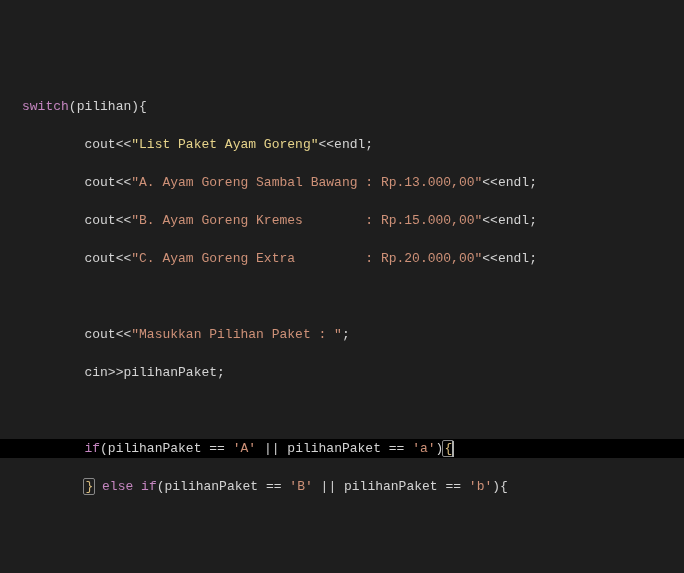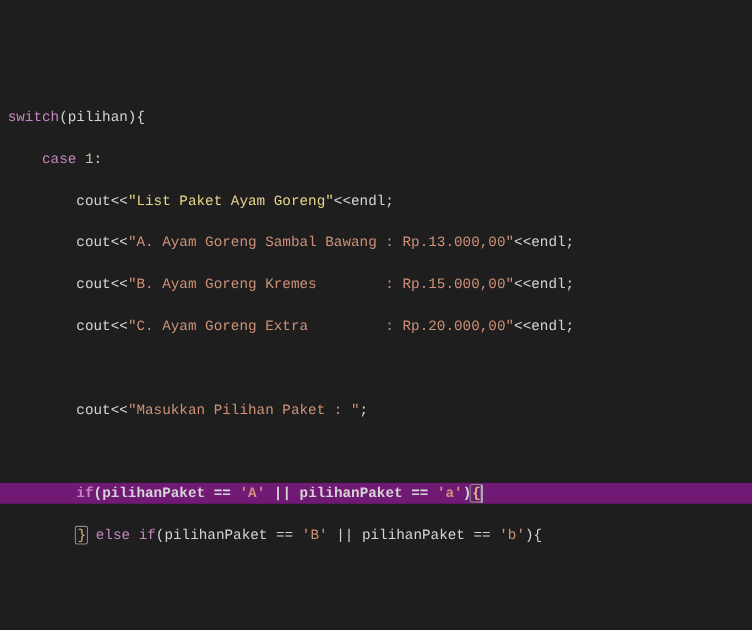--- a/index.html
+++ b/index.html
@@ -8,22 +8,22 @@
     font-family: Consolas, 'Courier New', monospace;
     font-size: 13px;
     line-height: 19px;
     color: #d4d4d4;
     padding: 2px 0;
     width: 684px;
     height: 573px;
     overflow: hidden;
     white-space: pre;
   }
-  .line { padding-left: 7px; }
-  .line.hl { background: #701a75; position: relative; font-weight: bold; }
+  .line { padding-left: 22px; }
+  .line.hl { background: #000000; position: relative; }
   .kw-switch, .kw-case, .kw-break, .kw-if, .kw-else { color: #c586c0; }
   .ident { color: #d4d4d4; }
   .punct { color: #d4d4d4; }
   .num { color: #b5cea8; }
   .str { color: #ce9178; }
   .str-title { color: #e7d48b; }
   .op { color: #d4d4d4; }
   .shift { color: #d4d4d4; }
   .brace-match {
     color: #d7ba7d;
@@ -41,27 +41,27 @@
     margin-left: -1px;
   }
 </style>
 </head>
 <body>
 
 
 
 <div>
 <div class="line"><span class="kw-switch">switch</span><span class="punct">(</span><span class="ident">pilihan</span><span class="punct">){</span></div>
-<div class="line">    <span class="kw-case">case</span> <span class="num">1</span><span class="punct">:</span></div>
 <div class="line">        <span class="ident">cout</span><span class="shift">&lt;&lt;</span><span class="str-title">"List Paket Ayam Goreng"</span><span class="shift">&lt;&lt;</span><span class="ident">endl</span><span class="punct">;</span></div>
 <div class="line">        <span class="ident">cout</span><span class="shift">&lt;&lt;</span><span class="str">"A. Ayam Goreng Sambal Bawang : Rp.13.000,00"</span><span class="shift">&lt;&lt;</span><span class="ident">endl</span><span class="punct">;</span></div>
 <div class="line">        <span class="ident">cout</span><span class="shift">&lt;&lt;</span><span class="str">"B. Ayam Goreng Kremes        : Rp.15.000,00"</span><span class="shift">&lt;&lt;</span><span class="ident">endl</span><span class="punct">;</span></div>
 <div class="line">        <span class="ident">cout</span><span class="shift">&lt;&lt;</span><span class="str">"C. Ayam Goreng Extra         : Rp.20.000,00"</span><span class="shift">&lt;&lt;</span><span class="ident">endl</span><span class="punct">;</span></div>
 <div class="line"> </div>
 <div class="line">        <span class="ident">cout</span><span class="shift">&lt;&lt;</span><span class="str">"Masukkan Pilihan Paket : "</span><span class="punct">;</span></div>
+<div class="line">        <span class="ident">cin</span><span class="shift">&gt;&gt;</span><span class="ident">pilihanPaket</span><span class="punct">;</span></div>
 <div class="line"> </div>
 <div class="line hl">        <span class="kw-if">if</span><span class="punct">(</span><span class="ident">pilihanPaket</span> <span class="op">==</span> <span class="str">'A'</span> <span class="op">||</span> <span class="ident">pilihanPaket</span> <span class="op">==</span> <span class="str">'a'</span><span class="punct">)</span><span class="brace-match">{</span><span class="cursor"></span></div>
 <div class="line">        <span class="brace-match">}</span> <span class="kw-else">else</span> <span class="kw-if">if</span><span class="punct">(</span><span class="ident">pilihanPaket</span> <span class="op">==</span> <span class="str">'B'</span> <span class="op">||</span> <span class="ident">pilihanPaket</span> <span class="op">==</span> <span class="str">'b'</span><span class="punct">){</span></div>
 
 
 
 
 
 
 

